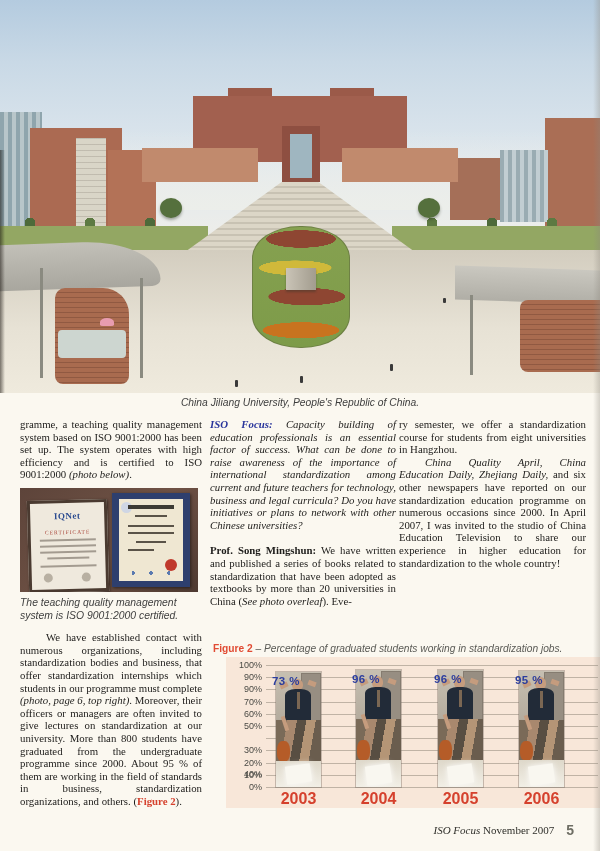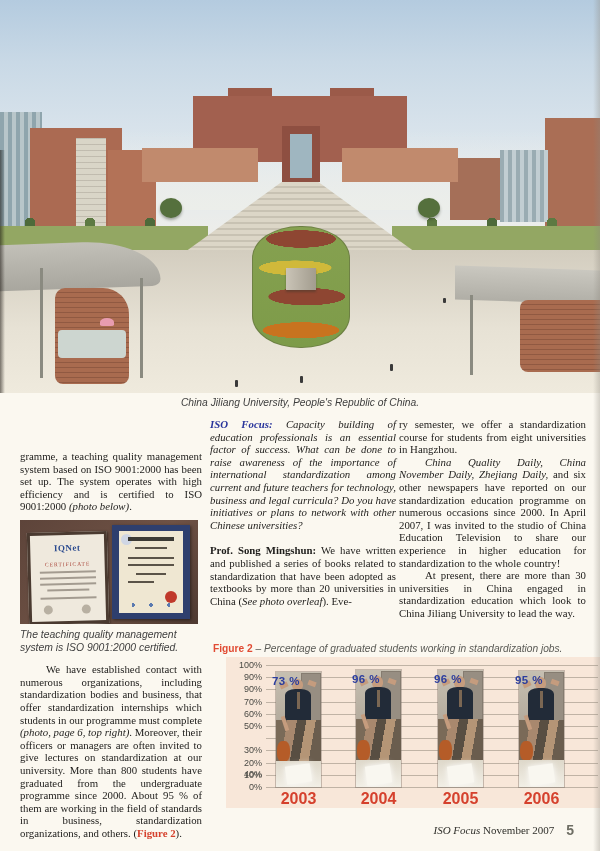--- a/index.html
+++ b/index.html
@@ -72,21 +72,21 @@
   .photo-ledge{left:0;top:150px;width:5px;height:243px;background:linear-gradient(90deg,rgba(25,20,15,.55),rgba(0,0,0,0));}
 
   .page-edge-right{position:absolute;right:0;top:0;width:7px;height:851px;
        background:linear-gradient(90deg,rgba(0,0,0,0),rgba(140,135,125,.35));z-index:50;}
 
   
   .photo-caption{position:absolute;left:0;top:397px;width:600px;text-align:center;
        font-family:"Liberation Sans",sans-serif;font-style:italic;font-size:10.3px;color:#3e3e3e;}
   .col{position:absolute;top:418px;font-size:10.8px;line-height:12.6px;color:#1d1c1a;text-align:justify;}
   .col p{margin:0;}
-  .col-left{left:20px;width:182px;margin-top:32px;}
+  .col-left{left:20px;width:182px;}
   .col-mid{left:210px;width:186px;}
   .col-right{left:399px;width:187px;}
   .indent{text-indent:26px;}
   .q{font-style:italic;}
   .lead-blue{color:#28349b;font-weight:bold;font-style:italic;}
   .lead-bold{font-weight:bold;}
   .figref{color:#d5412d;font-weight:bold;}
   .answer{margin-top:13px !important;}
 
   
@@ -238,22 +238,21 @@
     <p class="indent"><span>We have established contact with numerous organizations, including standardization bodies and business, that offer standardization internships which students in our programme must complete </span><i>(photo, page 6, top right)</i><span>. Moreover, their officers or managers are often invited to give lectures on standardization at our university. More than 800 students have graduated from the undergraduate programme since 2000. About 95 % of them are working in the field of standards in business, standardization organizations, and others. (</span><span class="figref">Figure 2</span><span>).</span></p>
   </div>
 
   <div class="col col-mid">
     <p class="q"><span class="lead-blue">ISO Focus:</span><span> Capacity building of education professionals is an essential factor of success. What can be done to raise awareness of the importance of international standardization among current and future teachers for technology, business and legal curricula? Do you have initiatives or plans to network with other Chinese universities?</span></p>
     <p class="answer"><span class="lead-bold">Prof. Song Mingshun:</span><span> We have written and published a series of books related to standardization that have been adopted as textbooks by more than 20 universities in China (</span><i>See photo overleaf</i><span>). Eve-</span></p>
   </div>
 
   <div class="col col-right">
     <p>ry semester, we offer a standardization course for students from eight universities in Hangzhou.</p>
-    <p class="indent"><i>China Quality Daily, China November Daily, Zhejiang Daily,</i><span> and six other newspapers have reported on our standardization education programme on numerous occasions since 2000. In April 2007, I was invited to the studio of China Education Television to share our experience in higher education for standardization to the whole country!</span></p>
-    <p class="indent">At present, there are more than 30 universities in China engaged in standardization education which look to China Jiliang University to lead the way.</p>
+    <p class="indent"><i>China Quality April, China Education Daily, Zhejiang Daily,</i><span> and six other newspapers have reported on our standardization education programme on numerous occasions since 2000. In April 2007, I was invited to the studio of China Education Television to share our experience in higher education for standardization to the whole country!</span></p>
   </div>
 
   <div class="fig-caption"><span class="fig-label">Figure 2</span><i class="fig-text"> – Percentage of graduated students working in standardization jobs.</i></div>
 
   <div id="chart">
       <div class="ytick" style="top: 3px;">100%</div>
       <div class="gridline" style="top: 8px;"></div>
       <div class="ytick" style="top: 15.2px;">90%</div>
       <div class="gridline" style="top: 20.2px;"></div>
       <div class="ytick" style="top: 27.4px;">90%</div>

